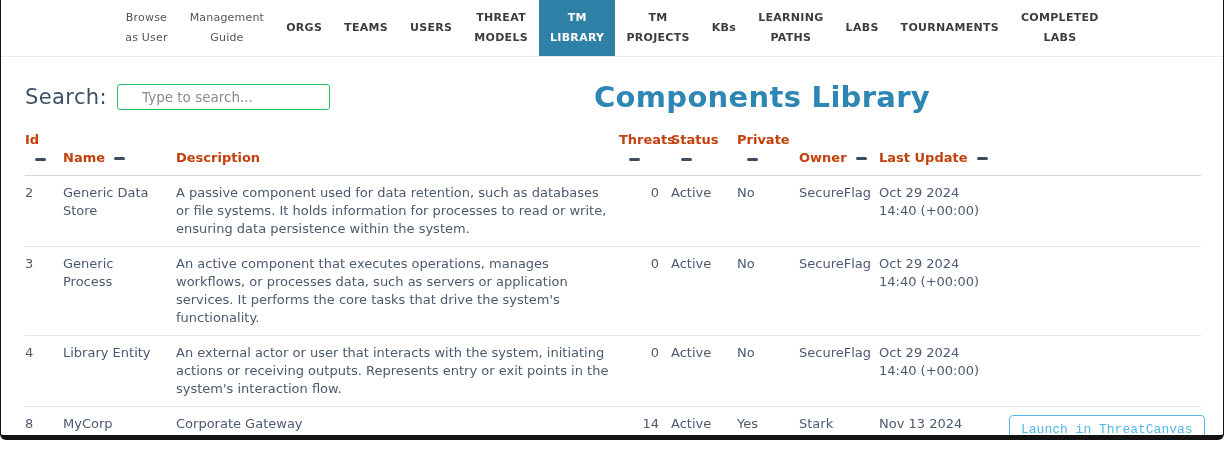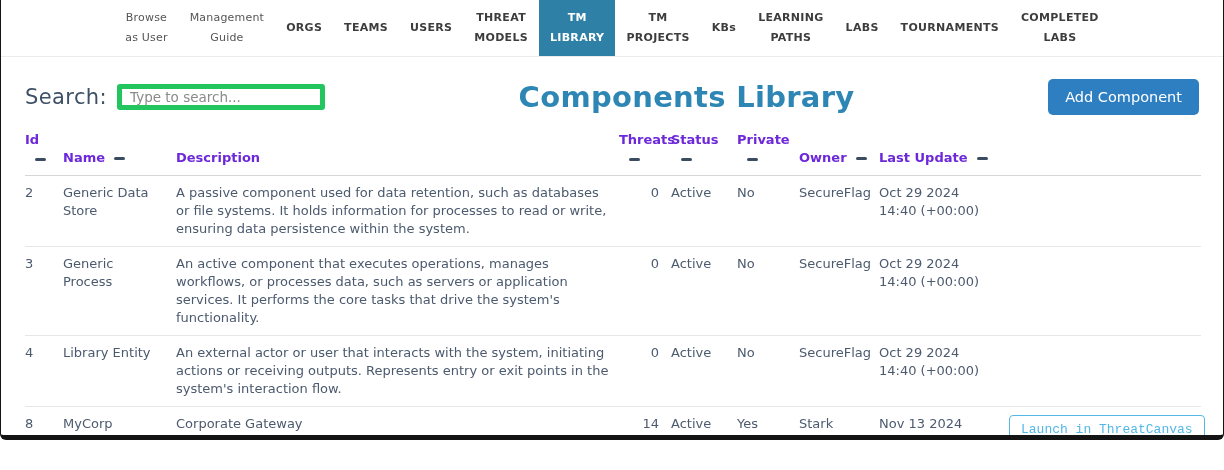--- a/index.html
+++ b/index.html
@@ -60,23 +60,23 @@
   .search-group { display: flex; align-items: center; width: 300px; flex: 0 0 auto; justify-content: space-between; }
   .search-label {
     font-size: 21px;
     color: #3e5065;
     margin-right: 10px;
     letter-spacing: .4px;
   }
   .search-input {
     width: 213px;
     height: 26px;
-    border: 5px solid #22c55e;
+    border: 1px solid #22c55e;
     border-radius: 3px;
-    padding: 0 8px;
+    padding: 0 24px;
     font-size: 13.5px;
     color: #444;
     font-family: inherit;
     outline: none;
   }
   .search-input::placeholder { color: #8a8a8a; }
   .page-title {
     flex: 1;
     text-align: center;
     font-size: 29px;
@@ -101,21 +101,21 @@
     margin-top: 16px;
     width: 100%;
     border-collapse: collapse;
     table-layout: fixed;
   }
   .comp-table th {
     vertical-align: bottom;
     text-align: left;
     font-size: 13px;
     font-weight: 700;
-    color: #6d28d9;
+    color: #c2410c;
     padding: 0 8px 7px 0;
     line-height: 1.45;
     border-bottom: 1px solid #d6d6d6;
   }
   .comp-table td {
     vertical-align: top;
     text-align: left;
     font-size: 13px;
     color: #4c5a6e;
     line-height: 18px;
@@ -205,21 +205,20 @@
     </nav>
 
   <div class="content">
 
     <div class="toolbar">
       <div class="search-group">
         <span class="search-label">Search:</span>
         <input class="search-input" type="text" placeholder="Type to search..." style="">
       </div>
       <h1 class="page-title" style="color: rgb(46, 134, 181);">Components Library</h1>
-      <button class="add-btn" style="background: rgb(45, 127, 194);">Add Component</button>
     </div>
 
     <table class="comp-table">
       <thead>
         <tr>
             <th class="col-id">
               <div>Id</div>
               <div class="dash-row"><span class="sort-dash"></span></div>
             </th>
             <th class="col-name"><span>Name</span><span class="sort-dash"></span></th>

